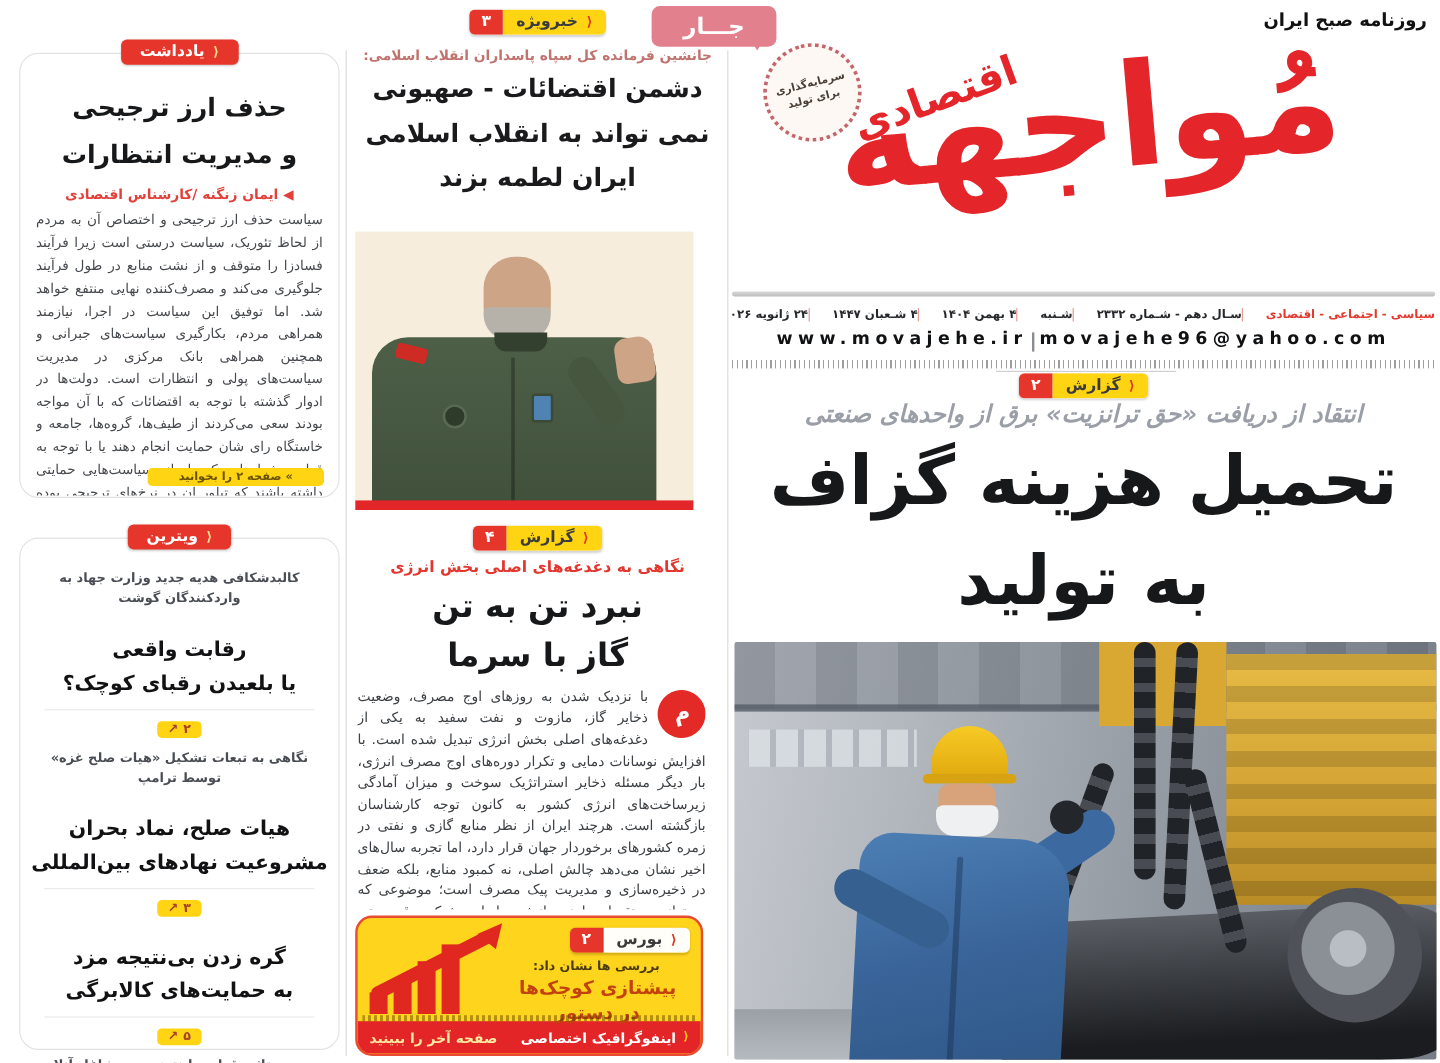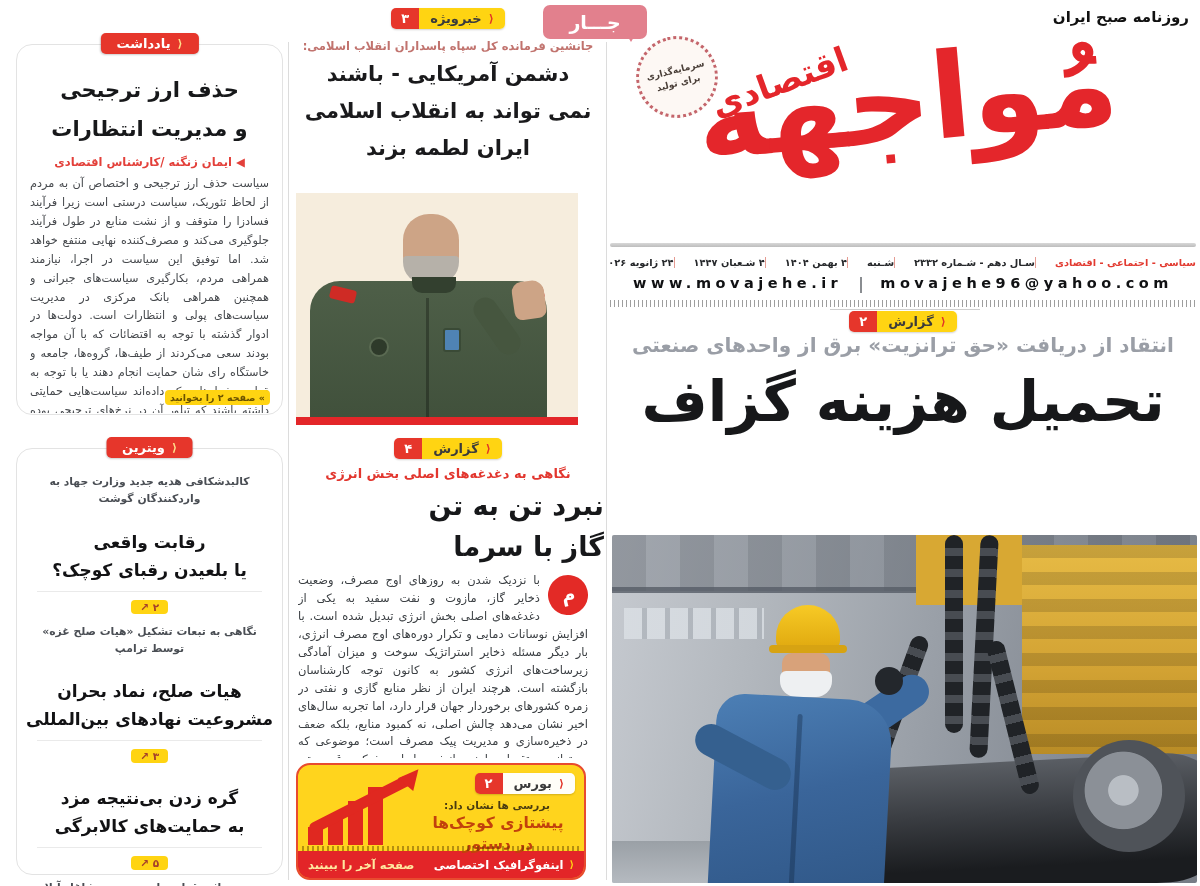--- a/index.html
+++ b/index.html
@@ -28,21 +28,21 @@
     border:3px dotted #c4656b;background:#fdf8f4;display:flex;align-items:center;justify-content:center;
     font-size:9px;font-weight:bold;color:#4a3f38;text-align:center;transform:rotate(-14deg);padding:8px;line-height:1.4;}
 
   
   #rule-top{left:610px;top:243px;width:586px;height:4px;background:linear-gradient(180deg,#d8d8d8,#bdbdbd);border-radius:2px;}
   #infobar{left:610px;top:251px;width:586px;height:22px;display:flex;align-items:center;justify-content:space-between;
     font-size:9.8px;font-weight:bold;color:#26282b;white-space:nowrap;overflow:hidden;}
   #infobar .seg{padding-left:19px;border-left:1px solid #e59b92;}
   #infobar .seg:last-child{border-left:none;padding-left:0;}
   #infobar .seg.red{color:#e23a30;}
-  #webline{left:610px;top:275px;width:586px;display:flex;direction:ltr;justify-content:center;gap:18px;
+  #webline{left:610px;top:275px;width:586px;display:flex;direction:ltr;justify-content:center;gap:4px;
     font-size:14.5px;font-weight:bold;letter-spacing:4.5px;color:#101113;}
   #webline .wsep{border-left:2px solid #8a8d91;height:16px;margin-top:2px;}
   #hatch{left:610px;top:300px;width:586px;height:7px;
     background:repeating-linear-gradient(90deg,#7d7d7d 0 1px,transparent 1px 4px);opacity:.75;}
 
   
   .stag{display:inline-flex;align-items:stretch;border-radius:5px;overflow:hidden;
     font-size:13px;font-weight:bold;box-shadow:0 1px 2px rgba(0,0,0,.18);}
   .stag .t{background:#ffd412;color:#3b3b3b;padding:3px 11px;display:flex;gap:7px;align-items:center;}
   .stag.white .t{background:#fffef8;}
@@ -50,21 +50,21 @@
   .stag .n{background:#e6362b;color:#fff;padding:3px 10px;display:flex;align-items:center;}
   .tagrow{display:flex;justify-content:center;}
 
   .rtag{background:#e6362b;color:#fff;border-radius:5px;padding:3px 16px;font-size:13px;font-weight:bold;
     display:inline-flex;gap:7px;align-items:center;box-shadow:0 1px 2px rgba(0,0,0,.2);}
   .rtag .mark{color:#ffe08a;font-size:11px;}
 
   
   #lead-tagline-rule{left:830px;top:309px;width:150px;height:1px;background:#cfcfcf;}
   #lead-tag{left:610px;top:311px;width:586px;}
-  #lead-kicker{left:610px;top:333px;width:586px;text-align:center;font-size:20px;font-weight:bold;color:#9a9ea6;white-space:nowrap;}
+  #lead-kicker{left:610px;top:333px;width:586px;text-align:center;font-size:20px;font-weight:bold;color:#9a9ea6;white-space:nowrap;font-style:italic;}
   #lead-headline{left:610px;top:360px;width:586px;text-align:center;font-size:57px;font-weight:bold;color:#17181a;line-height:1.45;}
 
   
   #photo{left:612px;top:535px;width:585px;height:348px;overflow:hidden;border-radius:2px;
     background:linear-gradient(100deg,#c6cad0 0%,#b2b7bd 25%,#9aa0a8 52%,#868c95 76%,#767c85 100%);}
   .ph-roof{position:absolute;top:0;left:0;right:0;height:16%;
     background:repeating-linear-gradient(90deg,#5f656e 0 34px,#7d838c 34px 68px);opacity:.5;}
   .ph-beam{position:absolute;top:15%;left:0;right:0;height:6px;background:#565c66;opacity:.8;}
   .ph-windows{position:absolute;left:2%;top:21%;width:24%;height:9%;
     background:repeating-linear-gradient(90deg,#dde2e7 0 18px,#aeb4bb 18px 23px);opacity:.75;}
@@ -112,21 +112,21 @@
   .cm-epL{position:absolute;left:12%;top:41%;width:26px;height:13px;background:#cf2b25;border-radius:3px;transform:rotate(14deg);}
   .cm-epR{position:absolute;right:12%;top:41%;width:26px;height:13px;background:#cf2b25;border-radius:3px;transform:rotate(-14deg);}
   .cm-badge{position:absolute;left:52%;top:58%;width:18px;height:24px;background:#4f83b4;border-radius:3px;border:2px solid #3a4a36;}
   .cm-medal{position:absolute;left:26%;top:62%;width:20px;height:20px;background:#2e3a2a;border-radius:50%;border:2px solid #5a6a52;}
   .cm-fore{position:absolute;left:60%;top:52%;width:64px;height:24px;background:#46563f;border-radius:12px;transform:rotate(55deg);}
   .cm-hand{position:absolute;left:77%;top:38%;width:32px;height:38px;background:#cda486;border-radius:10px 12px 8px 8px;transform:rotate(-8deg);}
   .cm-redbar{position:absolute;left:0;bottom:0;width:100%;height:8px;background:#e32629;}
 
   #en-tag{left:292px;top:438px;width:312px;}
   #en-kicker{left:292px;top:466px;width:312px;text-align:center;font-size:13px;font-weight:bold;color:#e2362e;white-space:nowrap;}
-  #en-headline{left:292px;top:486px;width:312px;font-size:27px;font-weight:bold;color:#17181a;line-height:1.5;}
+  #en-headline{left:292px;top:486px;width:312px;text-align:center;font-size:27px;font-weight:bold;color:#17181a;line-height:1.5;}
   #en-body{left:298px;top:572px;width:290px;height:186px;overflow:hidden;font-size:11.5px;line-height:1.56;
     color:#3c4044;text-align:justify;}
   #en-drop{float:right;width:40px;height:40px;margin:3px 0 4px 8px;background:#e32a26;border-radius:50%;
     color:#fff;font-weight:bold;font-size:19px;display:flex;align-items:center;justify-content:center;transform:rotate(-14deg);}
 
   
   #bourse{left:296px;top:763px;width:290px;height:117px;border:2px solid #e84b2f;border-radius:14px;overflow:hidden;background:#ffd41d;}
   #bourse-top{position:relative;width:100%;height:86px;}
   #bourse-graphic{position:absolute;left:4px;bottom:6px;width:126px;height:76px;}
   .bbar{position:absolute;bottom:0;width:15px;background:#e02820;}
@@ -147,21 +147,21 @@
 
   
   .lbox{position:absolute;left:16px;width:267px;border:1.5px solid #e3e3e3;border-radius:16px;background:#fff;}
   #note-box{top:44px;height:371px;}
   #vit-box{top:448px;height:427px;}
   .lbox .boxtag{position:absolute;top:-12px;left:50%;transform:translateX(-50%);}
   #note-headline{margin-top:26px;text-align:center;font-size:21px;font-weight:bold;color:#17181a;line-height:1.85;}
   #note-author{margin-top:6px;text-align:center;font-size:11.5px;font-weight:bold;color:#e3403a;}
   #note-body{margin:6px 13px 0;height:238px;overflow:hidden;font-size:11.3px;line-height:1.68;color:#46494d;text-align:justify;}
   #note-footer{position:absolute;bottom:9px;right:12px;background:#ffd412;color:#6b5200;
-    font-size:9.5px;font-weight:bold;border-radius:4px;padding:2px 5px;text-align:center;}
+    font-size:9.5px;font-weight:bold;border-radius:4px;padding:2px 26px;text-align:center;}
 
   #vit-box .vitem{text-align:center;}
   .vkicker{margin:8px 14px 0;font-size:10.8px;font-weight:bold;color:#4a4e54;line-height:1.6;}
   .vheadline{margin-top:20px;font-size:17px;font-weight:bold;color:#121214;line-height:1.65;}
   .vdiv{height:1px;background:#eaeaea;margin:7px 20px 4px;}
   .vpillrow{text-align:center;}
   .vpill{display:inline-flex;gap:4px;align-items:center;background:#ffd412;color:#a5402a;
     font-size:10.5px;font-weight:bold;border-radius:4px;padding:1px 9px;}
   #vit-content{padding-top:16px;}
 </style>
@@ -207,20 +207,21 @@
       <span class="t">
           <span class="mark">⟨</span>
           <span>گزارش</span>
         </span>
       <span class="n">۲</span>
     </span>
   </div>
   <div class="abs" id="lead-kicker">انتقاد از دریافت «حق ترانزیت» برق از واحدهای صنعتی</div>
   <div class="abs" id="lead-headline">
     <div>تحمیل هزینه گزاف</div>
+    <div>به تولید</div>
   </div>
 
   <div class="abs" id="photo">
     <div class="ph-roof"></div>
     <div class="ph-beam"></div>
     <div class="ph-windows"></div>
     <div class="ph-yellow-top"></div>
     <div class="ph-yellow-right"></div>
     <div class="chain" id="chain1"></div>
     <div class="chain" id="chain2"></div>
@@ -245,21 +246,21 @@
     <span class="stag">
       <span class="t">
           <span class="mark">⟨</span>
           <span>خبرویژه</span>
         </span>
       <span class="n">۳</span>
     </span>
   </div>
   <div class="abs" id="sp-kicker">جانشین فرمانده کل سپاه پاسداران انقلاب اسلامی:</div>
   <div class="abs" id="sp-headline">
-    <div>دشمن آمریکایی - باشند</div>
+    <div>دشمن اقتضائات - صهیونی</div>
     <div>نمی تواند به انقلاب اسلامی</div>
     <div>ایران لطمه بزند</div>
   </div>
 
   <div class="abs" id="mid-photo">
     <div class="cm-head"></div>
     <div class="cm-beard"></div>
     <div class="cm-torso"></div>
     <div class="cm-collar"></div>
     <div class="cm-epL"></div>

